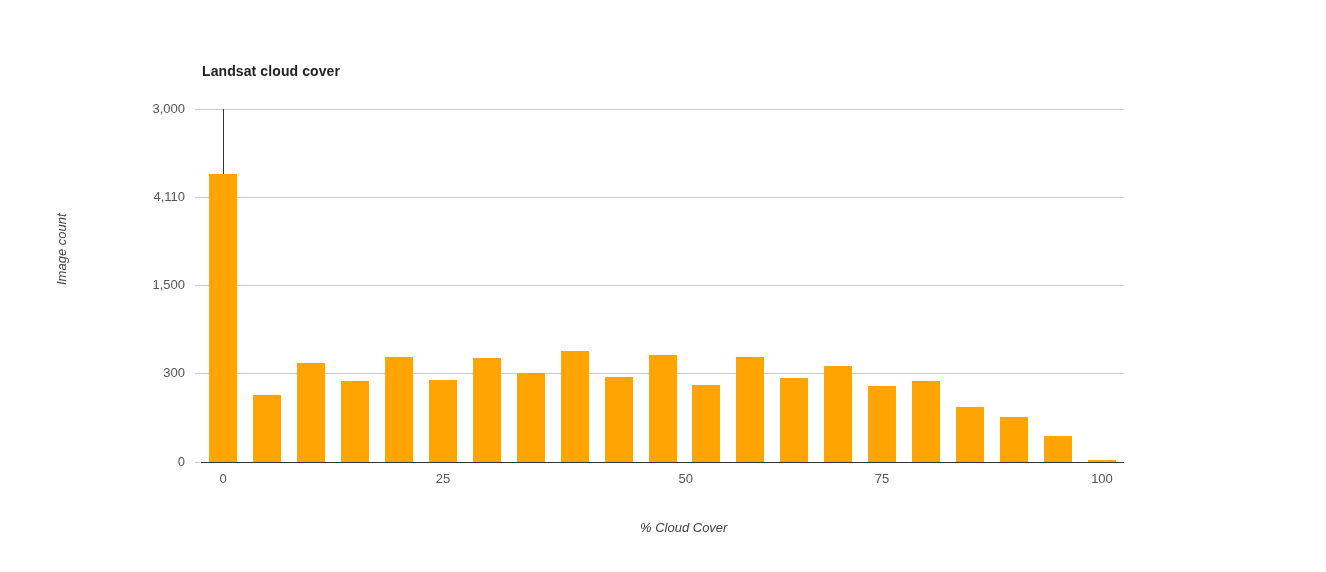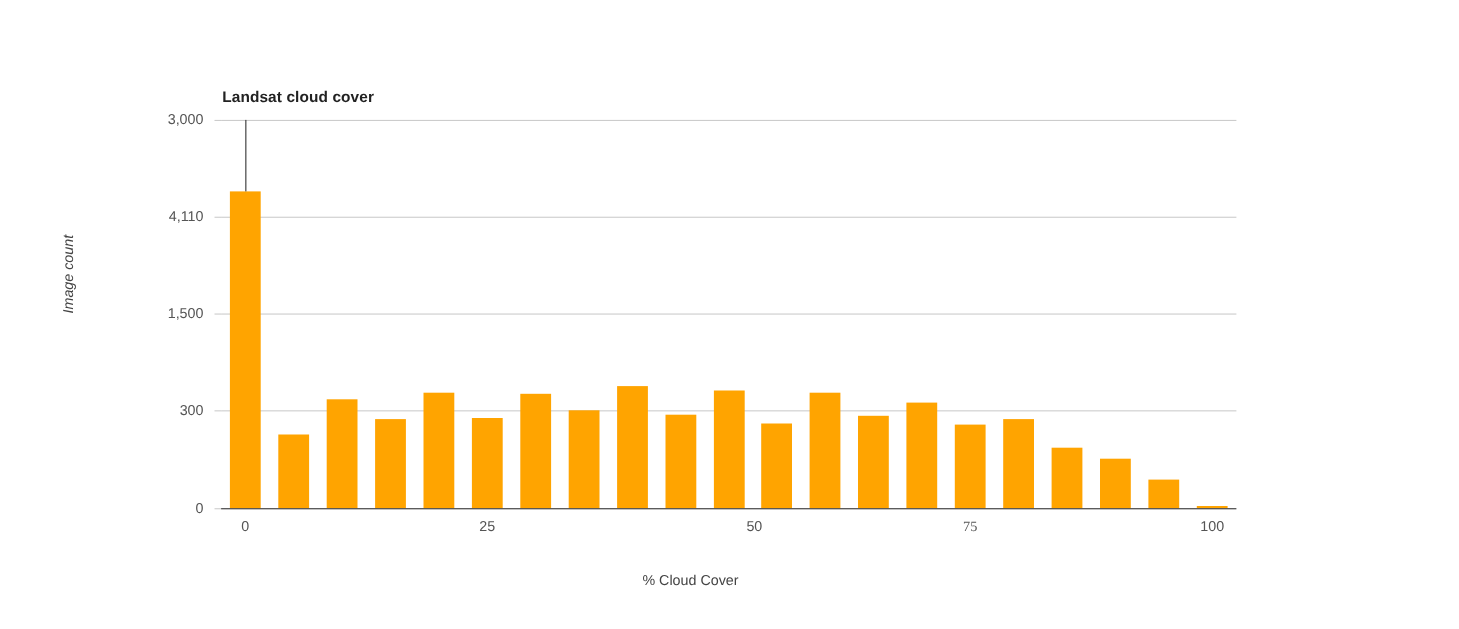--- a/index.html
+++ b/index.html
@@ -20,21 +20,21 @@
     position: absolute;
     left: 0; top: 0;
     width: 1326px;
     height: 572px;
   }
 
   
   .chart-title {
     position: absolute;
     left: 202px;
-    top: 80px;
+    top: 63px;
     font-size: 14px;
     font-weight: bold;
     color: #222222;
     letter-spacing: 0.1px;
     white-space: nowrap;
   }
 
   
   .plot-area {
     position: absolute;
@@ -104,23 +104,24 @@
 
   
   .annotation-line {
     position: absolute;
     width: 1px;
     background: #333333;
   }
 
   .axis-title-x-inner {
     position: absolute;
-    left: 584px;
+    left: 640px;
     top: 520px;
     font-size: 13px;
+    font-style: italic;
     color: #444444;
     white-space: nowrap;
   }
 
   .axis-title-y {
     position: absolute;
     left: 54px;
     top: 285px;
     font-size: 13px;
     font-style: italic;
@@ -180,20 +181,20 @@
     <div class="bar" style="left: 887px; width: 28px; height: 2px; background: rgb(255, 164, 0);"></div>
   </div>
 
   <div class="annotation-line" style="left: 223px; top: 109px; height: 65px; background: rgb(51, 51, 51);"></div>
 
   <div class="axis-line-x"></div>
 
   <div class="xtick" style="left: 223px;">0</div>
   <div class="xtick" style="left: 443px;">25</div>
   <div class="xtick" style="left: 663px; text-align: right;">50</div>
-  <div class="xtick" style="left: 882px; font-family: Liberation Serif, serif;">75</div>
+  <div class="xtick" style="left: 882px;">75</div>
   <div class="xtick" style="left: 1102px;">100</div>
 
   <div class="axis-title-x-inner">% Cloud Cover</div>
 
   <div class="axis-title-y">Image count</div>
 
 </div>
 
 </body></html>

